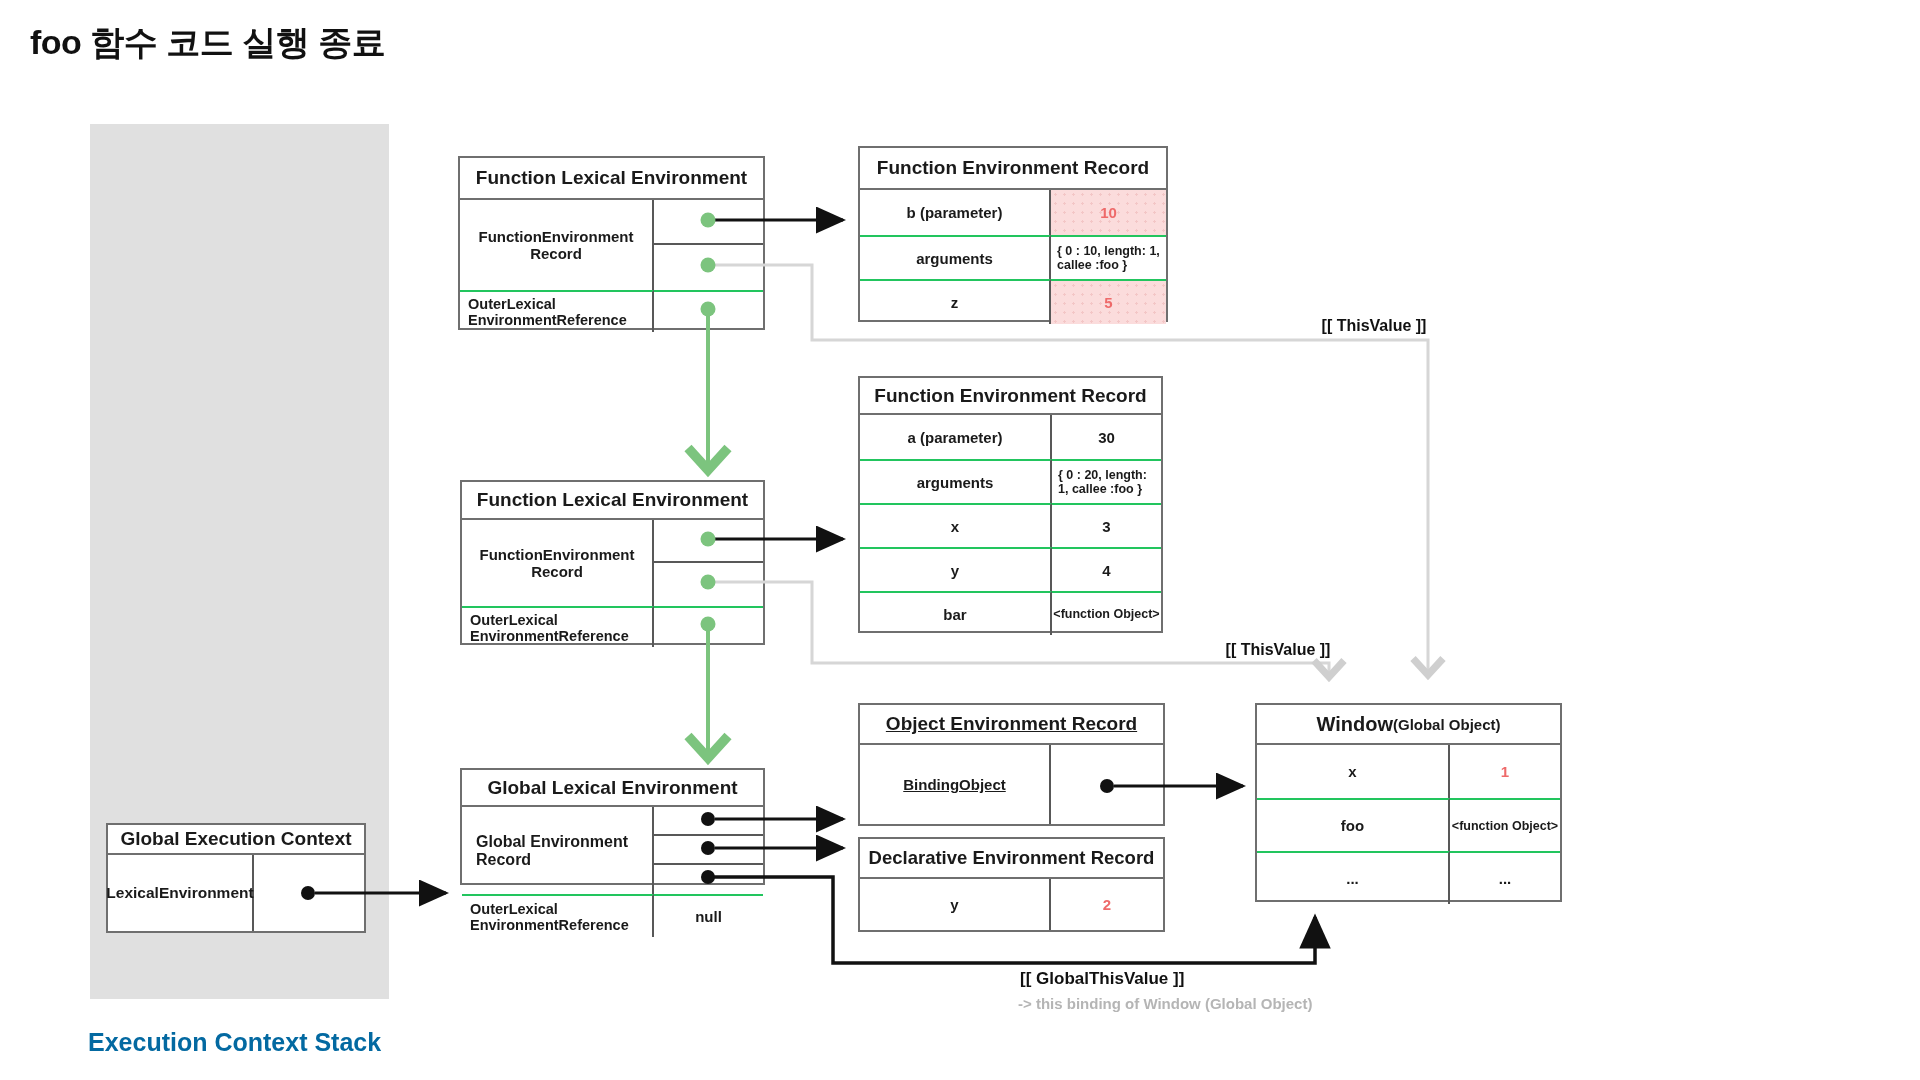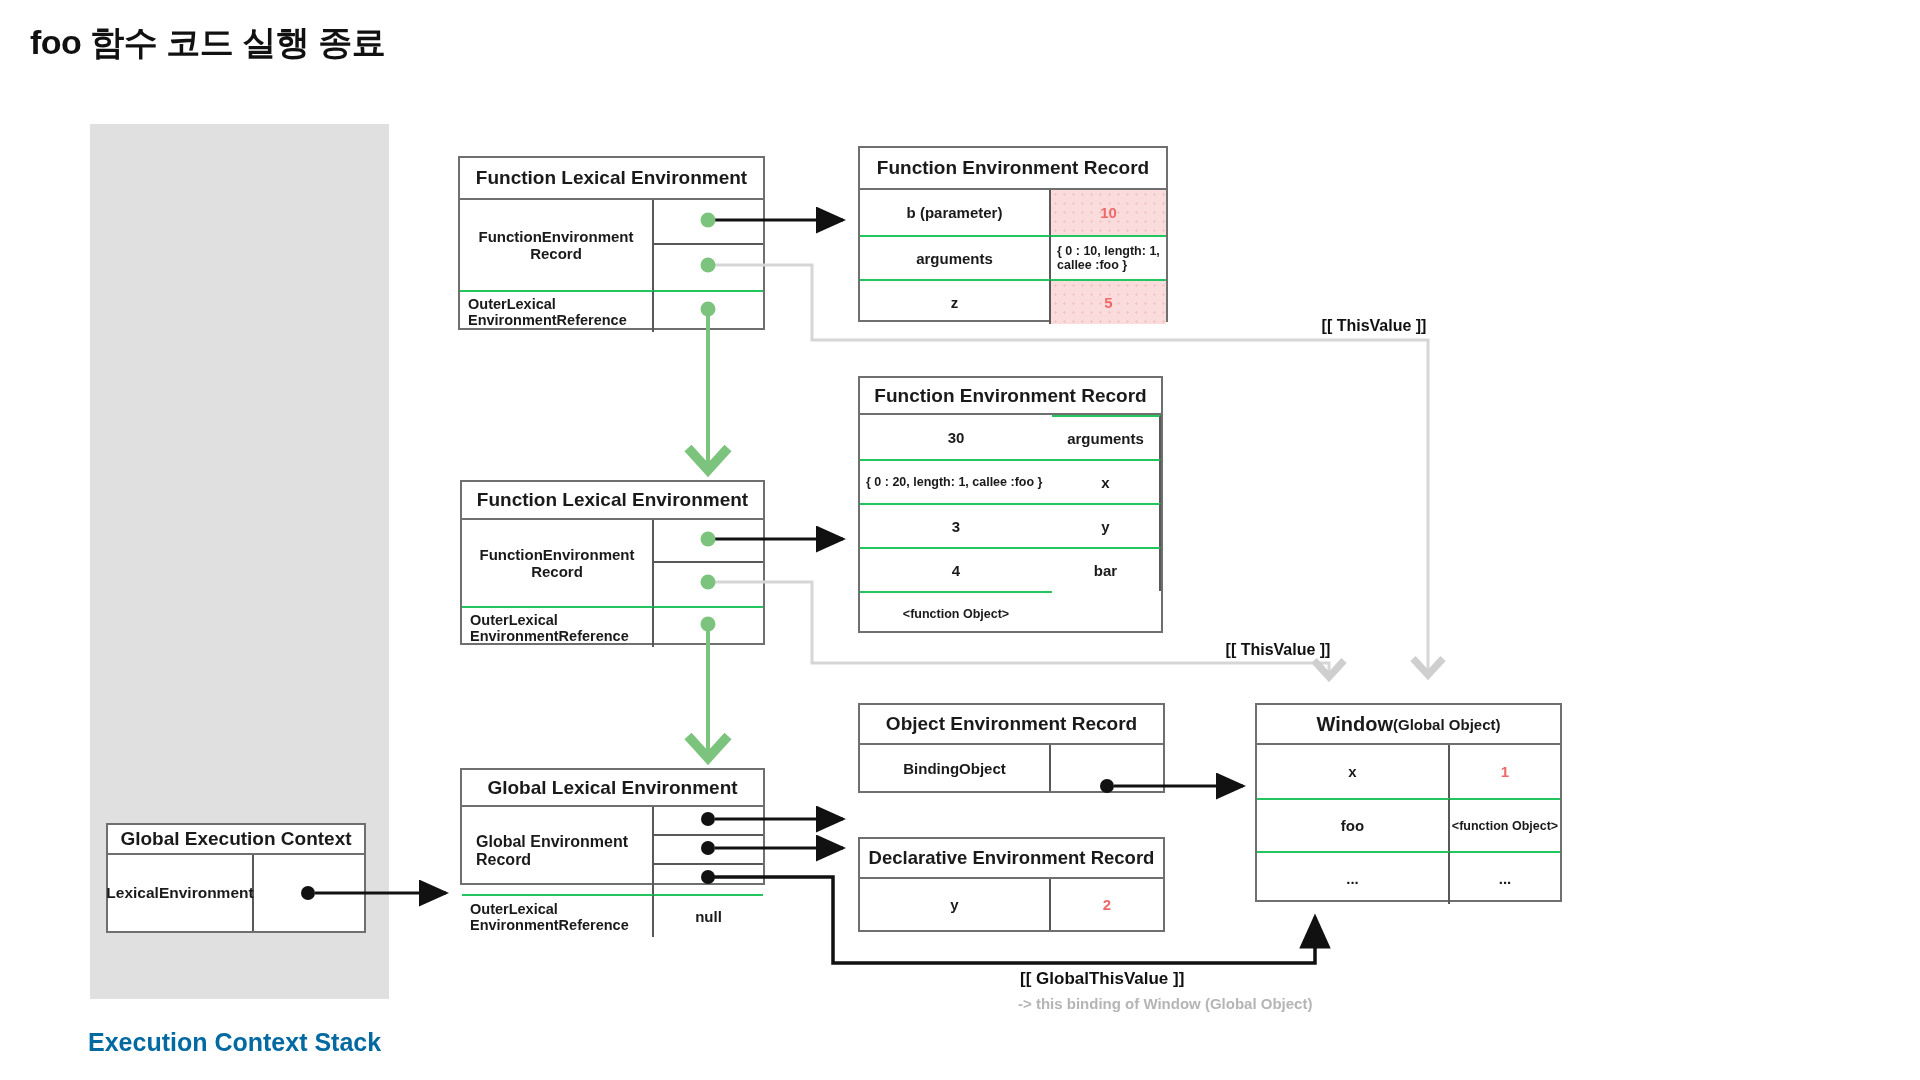--- a/index.html
+++ b/index.html
@@ -62,20 +62,21 @@
     <div class="cell bdr-r">b (parameter)</div>
     <div class="cell pink">10</div>
     <div class="cell bdr-r bdr-t">arguments</div>
     <div class="cell left small bdr-t" style="padding:0 6px;">{ 0 : 10, length: 1, callee :foo }</div>
     <div class="cell bdr-r bdr-t">z</div>
     <div class="cell pink bdr-t">5</div>
   </div>
 
   <div class="tbl grid" style="left:858px;top:376px;width:305px;height:257px;grid-template-columns:192px 1fr;grid-template-rows:37px 44px 44px 44px 44px 44px;">
     <div class="hdr" style="grid-column:1/3;">Function Environment Record</div>
+    <div class="cell bdr-r">a (parameter)</div>
     <div class="cell">30</div>
     <div class="cell bdr-r bdr-t">arguments</div>
     <div class="cell left small bdr-t" style="padding:0 6px;">{ 0 : 20, length: 1, callee :foo }</div>
     <div class="cell bdr-r bdr-t">x</div>
     <div class="cell bdr-t">3</div>
     <div class="cell bdr-r bdr-t">y</div>
     <div class="cell bdr-t">4</div>
     <div class="cell bdr-r bdr-t">bar</div>
     <div class="cell vsmall bdr-t">&lt;function Object&gt;</div>
   </div>
@@ -92,21 +93,21 @@
   <div class="tbl grid" style="left:460px;top:768px;width:305px;height:117px;grid-template-columns:192px 1fr;grid-template-rows:37px 29px 29px 29px 43px;">
     <div class="hdr" style="grid-column:1/3;">Global Lexical Environment</div>
     <div class="cell left bdr-r" style="grid-row:2/5;padding-left:14px;font-size:16px;">Global Environment Record</div>
     <div class="cell bdr-b"></div>
     <div class="cell bdr-b"></div>
     <div class="cell"></div>
     <div class="cell left bdr-t bdr-r" style="font-size:14.5px;">OuterLexical EnvironmentReference</div>
     <div class="cell bdr-t">null</div>
   </div>
 
-  <div class="tbl grid" style="left:858px;top:703px;width:307px;height:90px;grid-template-columns:191px 1fr;grid-template-rows:40px 1fr;">
+  <div class="tbl grid" style="left:858px;top:703px;width:307px;height:123px;grid-template-columns:191px 1fr;grid-template-rows:40px 1fr;text-decoration:underline;">
     <div class="hdr" style="grid-column:1/3;">Object Environment Record</div>
     <div class="cell bdr-r">BindingObject</div>
     <div class="cell"></div>
   </div>
 
   <div class="tbl grid" style="left:858px;top:837px;width:307px;height:95px;grid-template-columns:191px 1fr;grid-template-rows:40px 1fr;">
     <div class="hdr" style="grid-column:1/3;font-size:18.5px;">Declarative Environment Record</div>
     <div class="cell bdr-r">y</div>
     <div class="cell red">2</div>
   </div>

